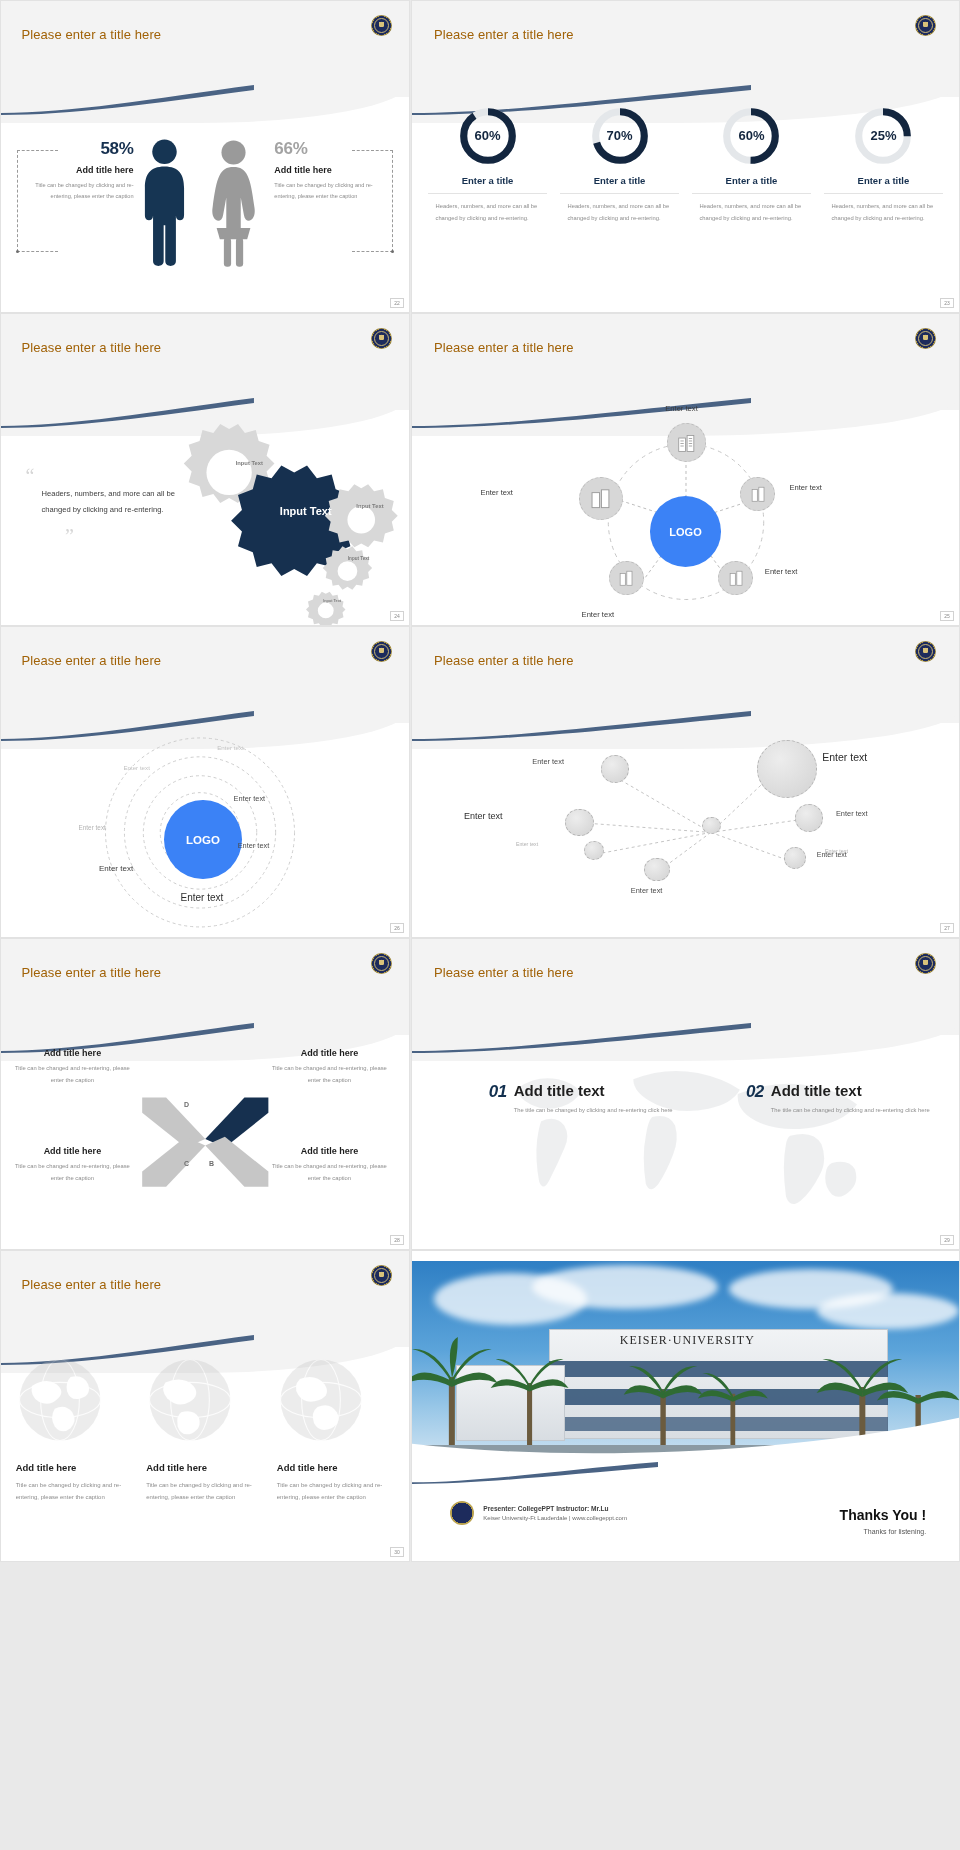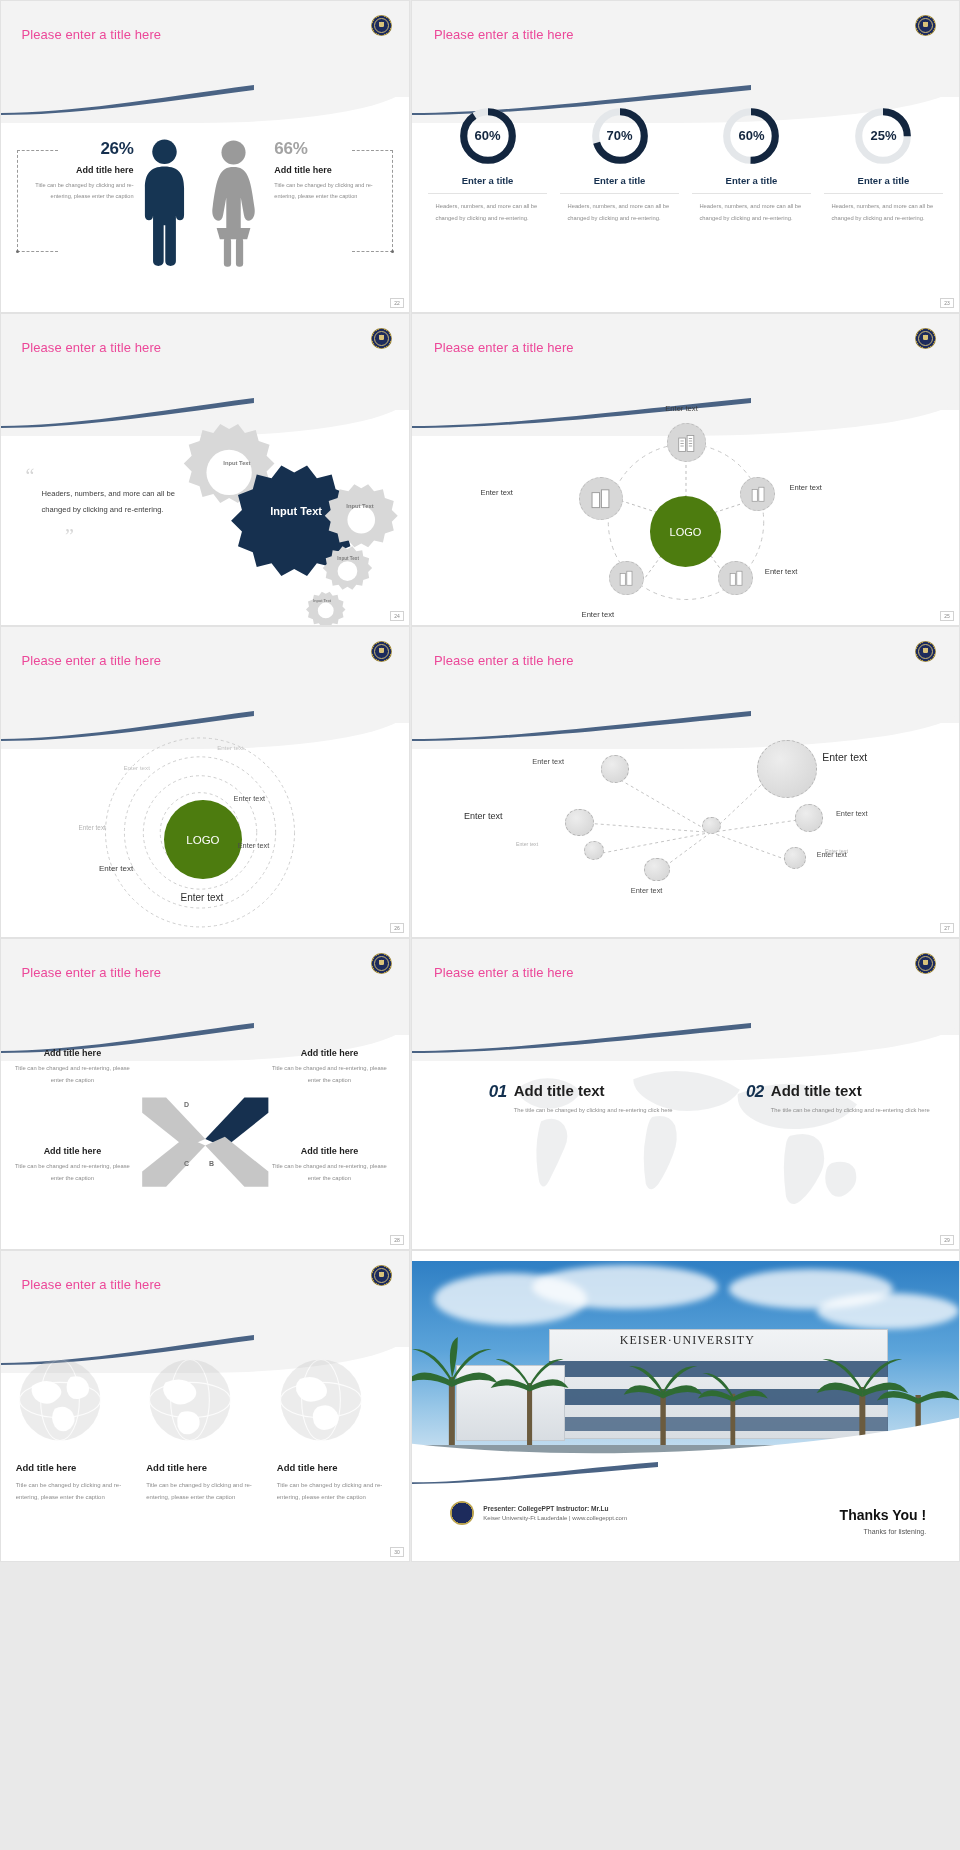--- a/index.html
+++ b/index.html
@@ -38,21 +38,21 @@
     border-radius:0 0 52% 0 / 0 0 100% 0;
   }
   .swoosh{
     position:absolute; left:0; z-index:2;
     width:62%; height:30px;
     pointer-events:none;
   }
   .title{
     position:absolute; z-index:4;
     left:5%; top:8.5%;
-    font-size:13px; color:#ec4899; letter-spacing:.1px;
+    font-size:13px; color:#a16207; letter-spacing:.1px;
     white-space:nowrap;
   }
   .slide.right .title{ font-size:13px; left:4%; }
   .seal{
     position:absolute; z-index:5; right:4.2%; top:4.5%;
     width:21px; height:21px; border-radius:50%;
     background:
       radial-gradient(circle at 50% 45%, #d9c27a 0 18%, rgba(0,0,0,0) 19%),
       radial-gradient(circle at 50% 50%, #1d2b5c 0 62%, #b9a14d 63% 78%, #2a3a6b 79% 100%);
     box-shadow:0 0 0 .5px #7a6a32 inset;
@@ -99,30 +99,30 @@
   }
   .dtitle{ font-size:9.5px; font-weight:bold; color:#16304f; margin-top:9px; padding-bottom:7px; border-bottom:1px solid #e3e3e3; }
   .dbody{ font-size:5.8px; color:#8d8d8d; line-height:2.05; margin-top:7px; text-align:left; padding:0 6%; }
 
   
   .quote{ position:absolute; left:6%; top:28%; width:44%; }
   .qmark{ font-size:20px; color:#d6d6d6; font-family:"Liberation Serif",serif; line-height:.6; }
   .qmark.close{ text-align:left; margin-left:22%; margin-top:12px; }
   .qtext{ font-size:7.6px; color:#3d3d3d; line-height:2.1; margin:4px 0 0 16px; }
   .gears{ position:absolute; right:1%; top:0; width:58%; height:100%; }
-  .gtext{ position:absolute; font-size:5.8px; color:#7d7d7d; text-align:center; line-height:1.25; font-weight:bold; }
+  .gtext{ position:absolute; font-size:5.8px; color:#7d7d7d; text-align:right; line-height:1.25; font-weight:bold; }
   .gtext.big{ font-size:11px; color:#fff; line-height:1.15; }
 
   
   .net{ position:absolute; inset:0; }
   .nlabel{ position:absolute; font-size:7.6px; color:#3a3a3a; white-space:nowrap; }
   .logoc{
-    position:absolute; border-radius:50%; background:#4d7c0f; color:#fff;
+    position:absolute; border-radius:50%; background:#3b82f6; color:#fff;
     display:flex; align-items:center; justify-content:center;
-    font-weight:normal;
+    font-weight:bold;
   }
   .bldg{
     position:absolute; border-radius:50%; background:#d7d7d7;
     display:flex; align-items:center; justify-content:center;
   }
   .bldg svg{ width:55%; height:55%; }
 
   
   .rings{ position:absolute; inset:0; }
   .rlabel{ position:absolute; white-space:nowrap; }
@@ -183,21 +183,21 @@
       <path d="M0,28 C70,28 150,14 254,0 L254,5 C150,19 70,30 0,30 Z" fill="#4a6384"></path>
     </svg>
     <div class="title">Please enter a title here</div>
     <div class="seal"></div>
     <div class="stage">
       <div class="s22-row">
         <div class="pg br-l"></div>
         <div class="pg br-r"></div>
 
         <div class="pcell l">
-          <div class="pct dark">26%</div>
+          <div class="pct dark">58%</div>
           <div class="ptitle">Add title here</div>
           <div class="pbody">Title can be changed by clicking and re-entering, please enter the caption</div>
         </div>
 
         <svg class="person m" viewBox="0 0 60 160">
           <circle cx="30" cy="18" r="15" fill="#163553"></circle>
           <path d="M30 36 C12 36 6 46 6 62 L6 96 C6 104 16 104 16 96 L16 70 L16 152 C16 160 29 160 29 152 L29 108 L31 108 L31 152 C31 160 44 160 44 152 L44 70 L44 96 C44 104 54 104 54 96 L54 62 C54 46 48 36 30 36 Z" fill="#163553"></path>
         </svg>
 
         <svg class="person f" viewBox="0 0 66 160">

